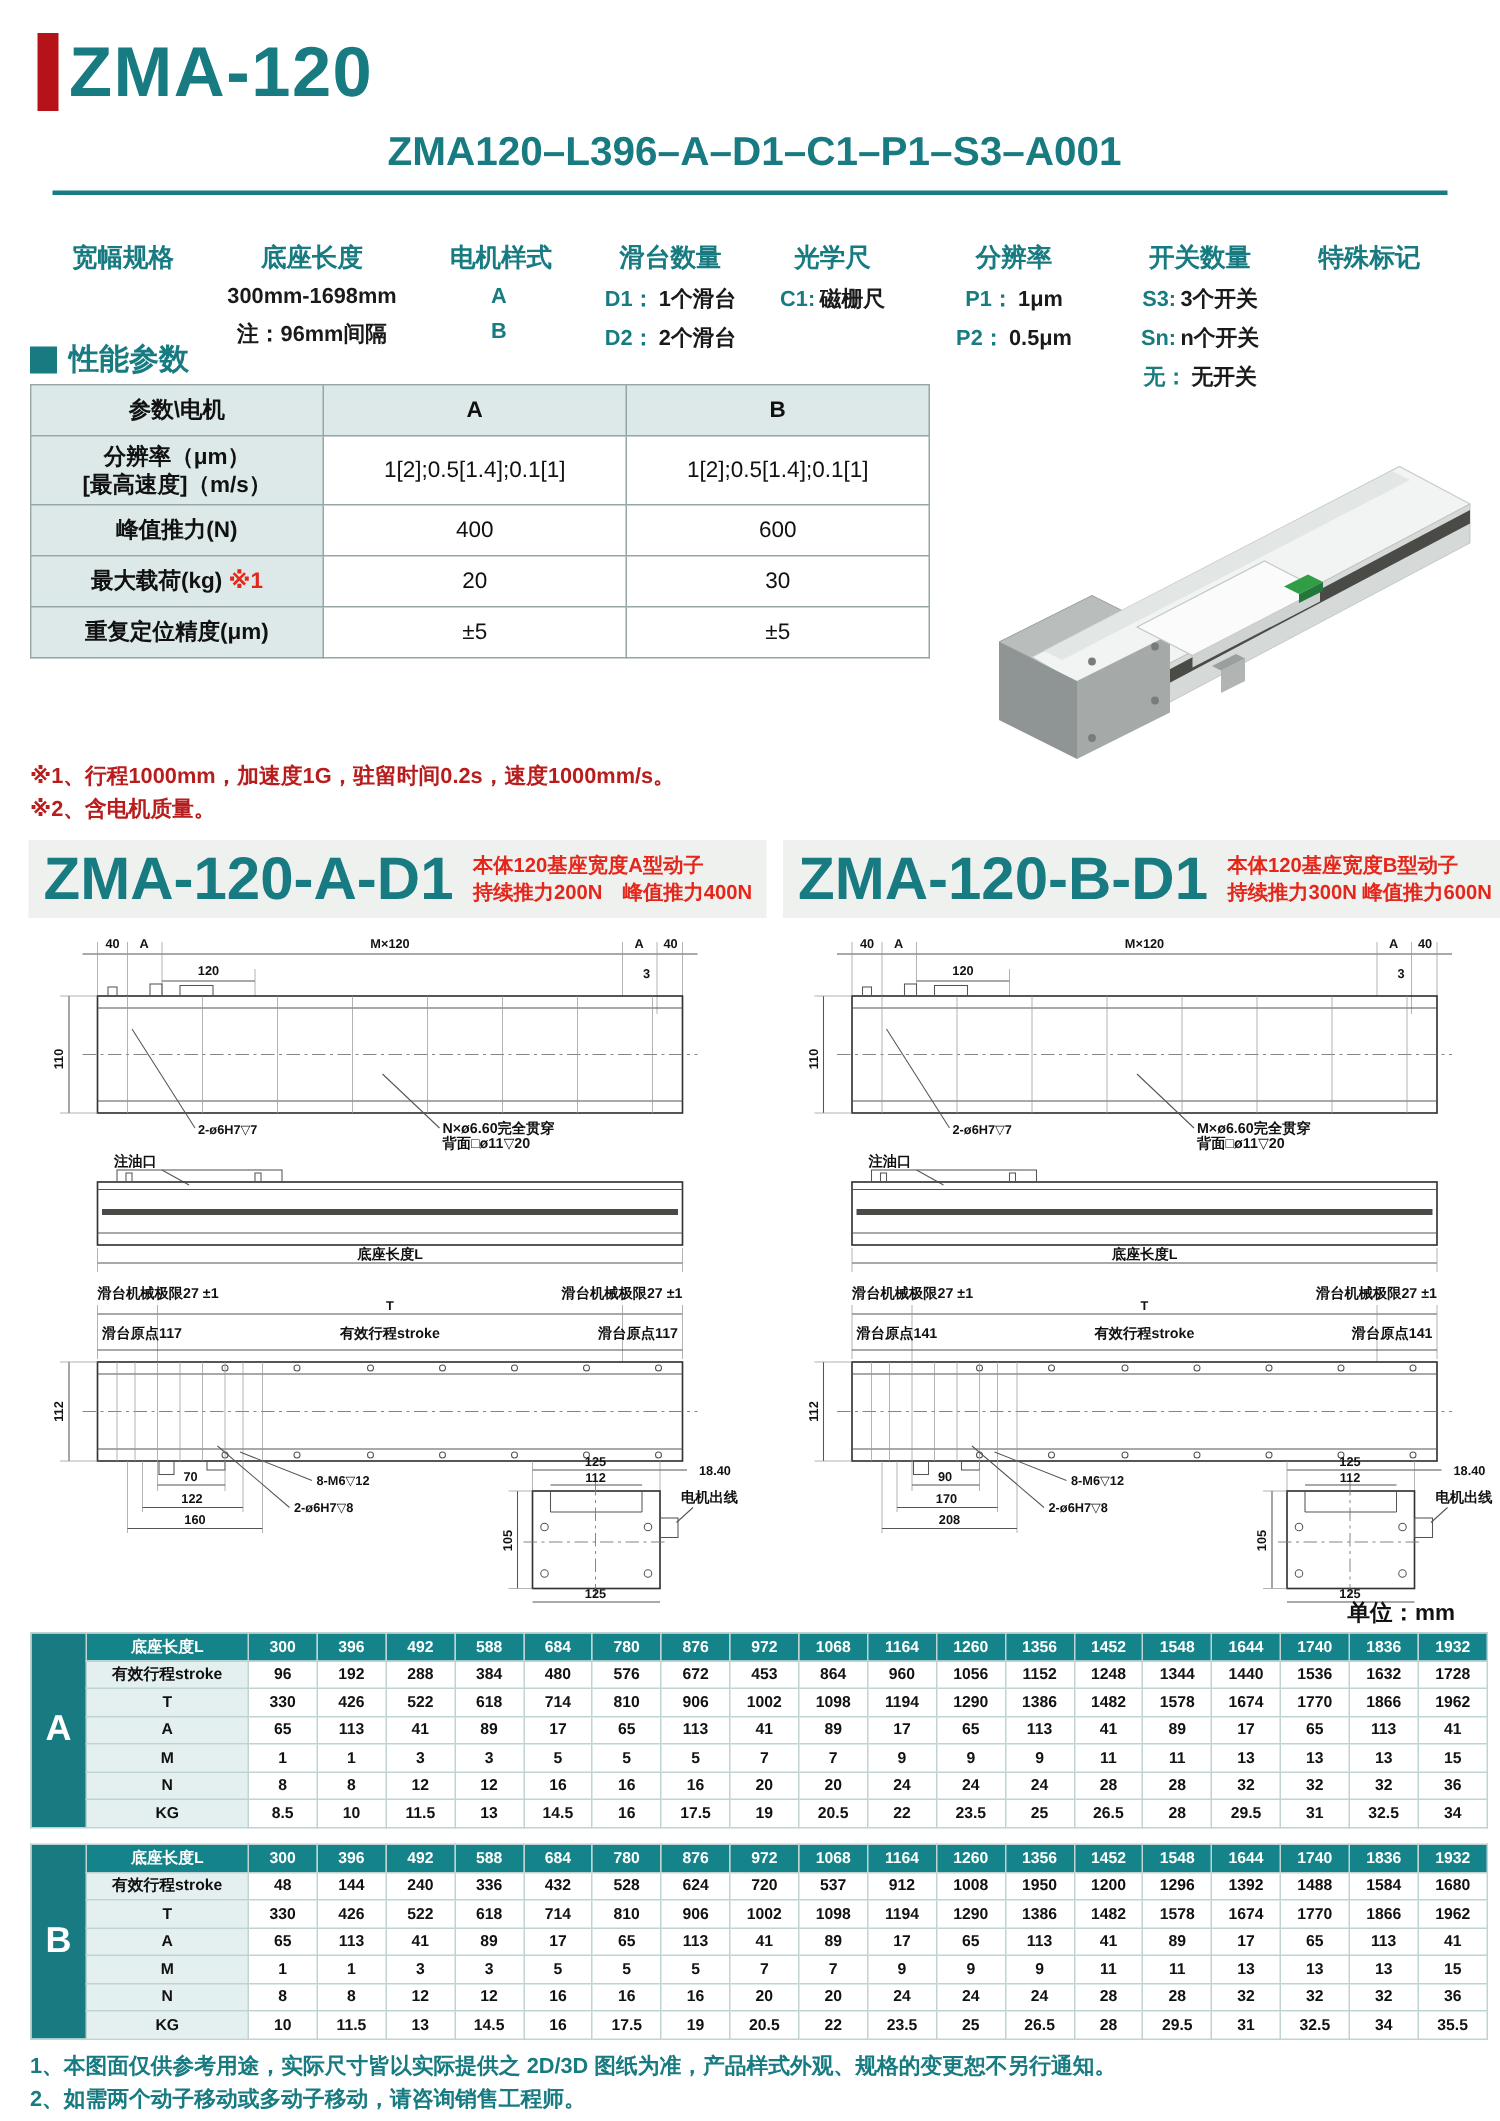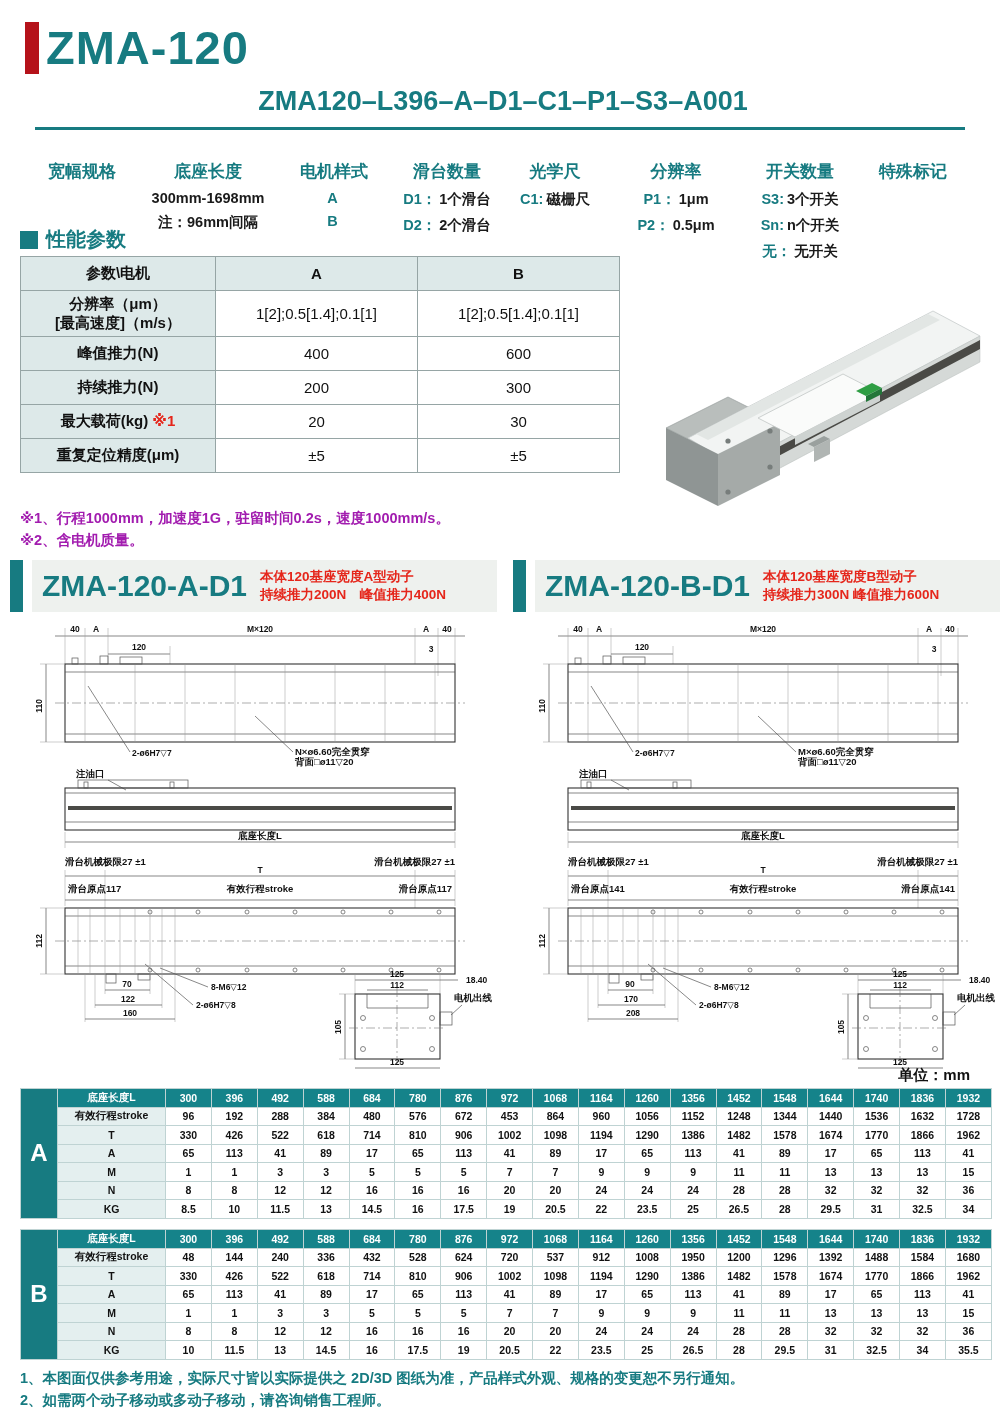--- a/index.html
+++ b/index.html
@@ -24,32 +24,32 @@
 
   
   .sec-title { position:absolute; top:226px; left:20px; display:flex; align-items:center; gap:8px; font-size:20px; font-weight:bold; color:#177b81; }
   .bullet { width:18px; height:18px; background:#177b81; }
   table.perf { position:absolute; top:256px; left:20px; width:600px; border-collapse:collapse; font-size:15px; color:#111;border-radius:22px; }
   table.perf td { border:1px solid #96a5a5; text-align:center; height:34px; padding:2px 4px; }
   table.perf td.pl { background:#dde9e9; width:195px; font-weight:bold; }
   table.perf tr.hd td { background:#dde9e9; font-weight:bold; }
   table.perf tr.res td { height:46px; }
   .mark { color:#e5261b; font-weight:bold; }
-  .perf-notes { position:absolute; top:508px; left:20px; color:#a21caf; font-size:14.5px; font-weight:bold; line-height:1.5; }
+  .perf-notes { position:absolute; top:508px; left:20px; color:#b91c1c; font-size:14.5px; font-weight:bold; line-height:1.5; }
 
   
   .product { position:absolute; top:248px; left:628px; width:372px; height:272px; }
 
   
   .panel { position:absolute; top:560px; width:487px; }
   .pA { left:10px; } .pB { left:513px; }
   .panel-hdr { display:flex; height:52px; }
   .phdr-bar { width:13px; background:#177b81; margin-right:9px; }
   .phdr-body { flex:1; background:#eef1ee; display:flex; align-items:center; padding:0 10px; gap:13px; }
-  .phdr-title { color:#177b81; font-weight:bold; font-size:30px; white-space:nowrap; }
+  .phdr-title { color:#177b81; font-weight:bold; font-size:40px; white-space:nowrap; }
   .phdr-note { color:#e5261b; font-weight:bold; font-size:13.5px; line-height:1.3; white-space:nowrap; }
   .drawing { margin-top:4px; }
 
   svg .bl { stroke:#333; stroke-width:1.1; fill:none; }
   svg .ml { stroke:#555; stroke-width:0.7; fill:none; }
   svg .tl { stroke:#9a9a9a; stroke-width:0.5; fill:none; }
   svg .dash { stroke:#777; stroke-width:0.6; fill:none; stroke-dasharray:9 3 2 3; }
   svg .dkfill { fill:#4a4a46; }
   svg text.dt { font-size:8.5px; fill:#111; font-weight:bold; }
   svg text.cj { font-size:9.5px; fill:#111; font-weight:bold; }
@@ -152,25 +152,20 @@
         <span>分辨率（μm）</span><br>
         <span>[最高速度]（m/s）</span>
       </td>
       <td>1[2];0.5[1.4];0.1[1]</td>
       <td>1[2];0.5[1.4];0.1[1]</td>
     </tr>
     <tr>
       <td class="pl">峰值推力(N)</td>
       <td>400</td>
       <td>600</td>
-    </tr>
-    <tr>
-      <td class="pl">持续推力(N)</td>
-      <td>200</td>
-      <td>300</td>
     </tr>
     <tr>
       <td class="pl">
         <span>最大载荷(kg)</span>
         <span class="mark">※1</span>
       </td>
       <td>20</td>
       <td>30</td>
     </tr>
     <tr>

